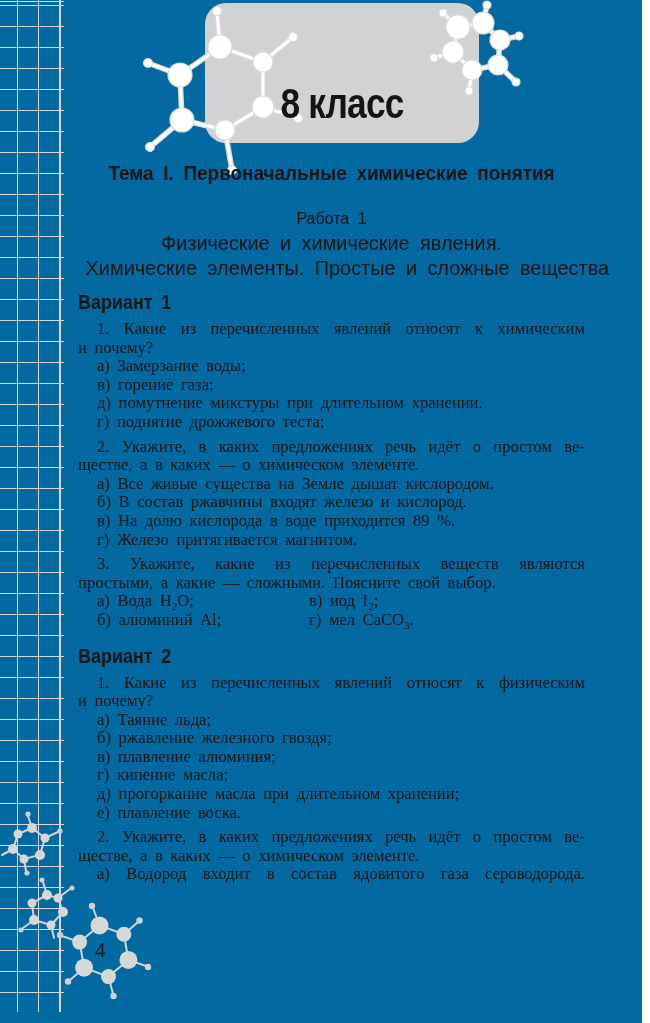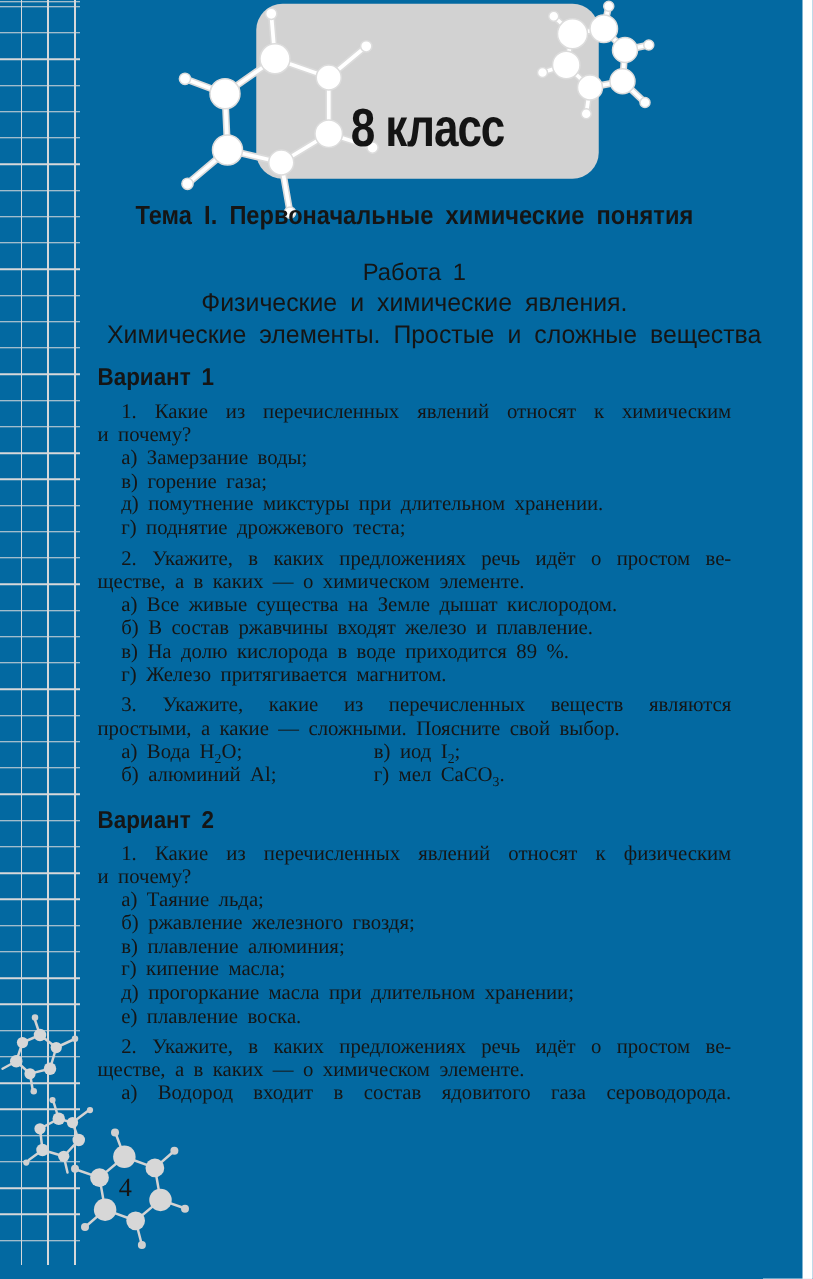--- a/index.html
+++ b/index.html
@@ -18,32 +18,32 @@
              font-family:"Liberation Sans","DejaVu Sans",sans-serif;font-weight:bold;
              font-size:43px;line-height:43px;letter-spacing:-1px;transform:scaleX(.82);
              color:#141414;z-index:5;}
   .mol{position:absolute;z-index:3;}
   
   .col{position:absolute;left:78px;top:160px;width:507px;z-index:4;
        font-size:16.6px;line-height:18.6px;word-spacing:3.4px;}
   .sans{font-family:"Liberation Sans","DejaVu Sans",sans-serif;}
   .theme{font-weight:bold;font-size:21px;line-height:26px;text-align:center;
          transform:scaleX(.9);word-spacing:5px;white-space:nowrap;}
-  .work{font-size:19px;line-height:22px;text-align:center;margin-top:22px;word-spacing:4px;}
+  .work{font-size:16px;line-height:22px;text-align:center;margin-top:22px;word-spacing:4px;}
   .subt{font-size:20.5px;line-height:25px;text-align:center;word-spacing:5px;
         transform:scaleX(.97);white-space:nowrap;}
   .vtitle{font-weight:bold;font-size:19.5px;line-height:24px;margin-top:10px;
           transform:scaleX(.92);transform-origin:left center;word-spacing:4px;}
   .vtitle.v2{margin-top:14px;}
   .para{margin-top:6px;}
   .ln{min-height:18.6px;}
   .ind{text-indent:19px;}
   .j{text-align:justify;text-align-last:justify;}
   .frow{position:relative;}
-  .fc2{position:absolute;left:202px;top:0;}
+  .fc2{position:absolute;left:212px;top:0;}
   sub{font-size:11px;line-height:0;vertical-align:-4px;}
   .pagenum{position:absolute;left:95px;top:938px;font-size:21px;line-height:24px;z-index:4;}
   svg .bond-out{stroke:#dadada;stroke-width:5.6;fill:none;stroke-linecap:round;}
   svg .bond-in{stroke:#ffffff;stroke-width:3;fill:none;stroke-linecap:round;}
   svg .atom{fill:#ffffff;stroke:#dcdcdc;stroke-width:1.2;}
   svg .gbond{stroke:#d3d3d3;stroke-width:2;fill:none;stroke-linecap:round;}
   svg .gatom{fill:#d7d7d7;}
   svg .gdot{fill:#d0d0d0;}
 </style>
 </head>
@@ -196,21 +196,21 @@
       <div class="ln ind">а) Замерзание воды;</div>
       <div class="ln ind">в) горение газа;</div>
       <div class="ln ind">д) помутнение микстуры при длительном хранении.</div>
       <div class="ln ind">г) поднятие дрожжевого теста;</div>
     </div>
 
     <div class="para">
       <div class="ln ind j">2. Укажите, в каких предложениях речь идёт о простом ве-</div>
       <div class="ln">ществе, а в каких — о химическом элементе.</div>
       <div class="ln ind">а) Все живые существа на Земле дышат кислородом.</div>
-      <div class="ln ind">б) В состав ржавчины входят железо и плавление.</div>
+      <div class="ln ind">б) В состав ржавчины входят железо и кислород.</div>
       <div class="ln ind">в) На долю кислорода в воде приходится 89 %.</div>
       <div class="ln ind">г) Железо притягивается магнитом.</div>
     </div>
 
     <div class="para">
       <div class="ln ind j">3. Укажите, какие из перечисленных веществ являются</div>
       <div class="ln">простыми, а какие — сложными. Поясните свой выбор.</div>
       <div class="ln ind frow">
         <span><span>а) Вода H</span><sub>2</sub><span>O;</span></span>
         <span class="fc2"><span>в) иод I</span><sub>2</sub><span>;</span></span>

